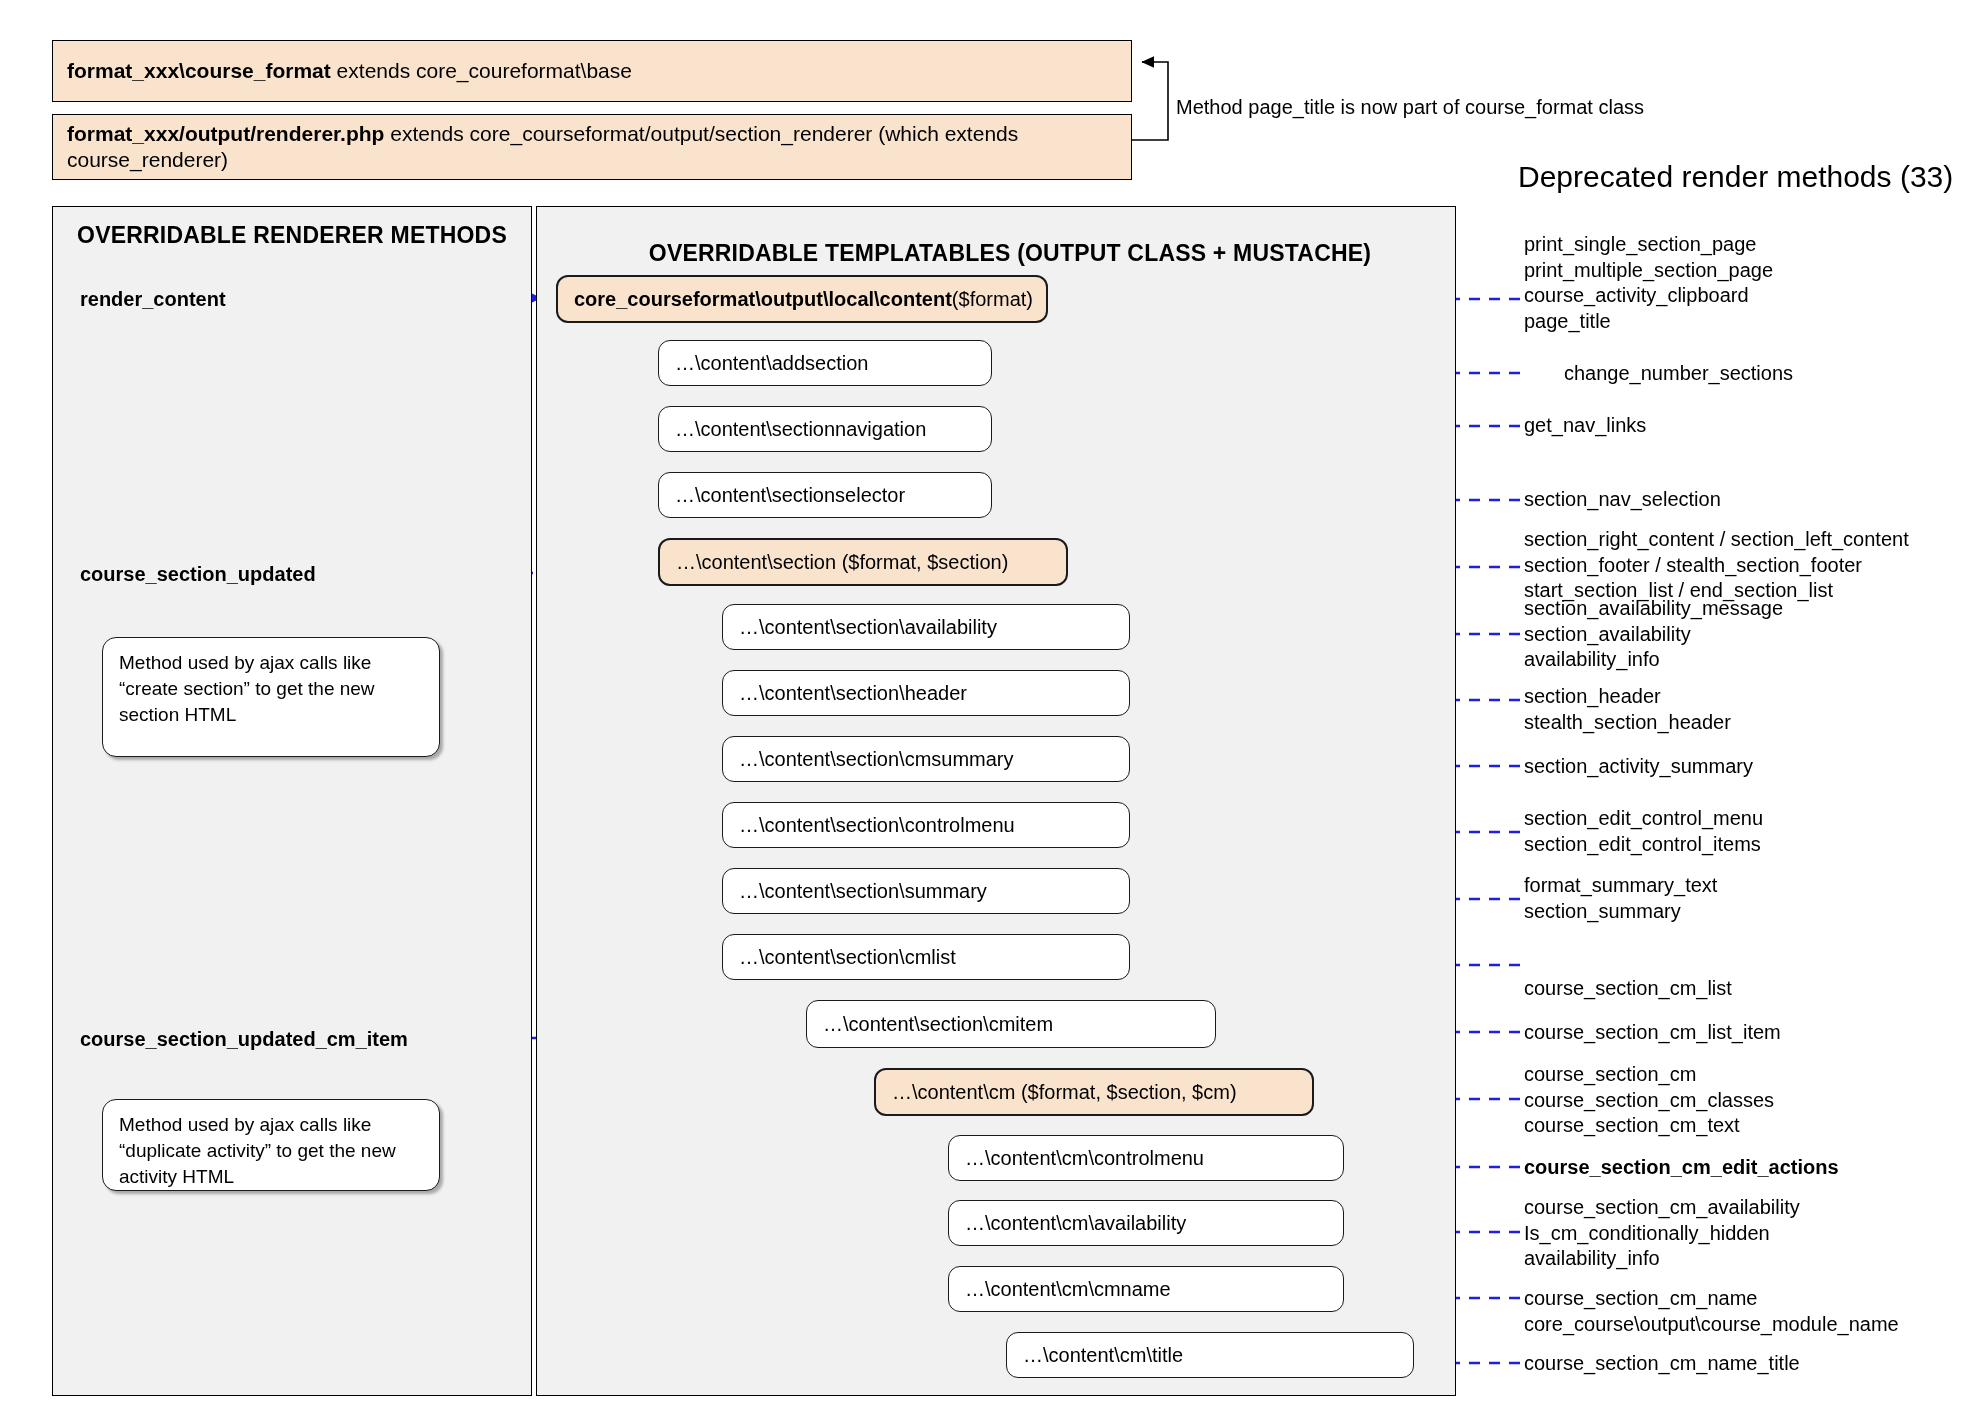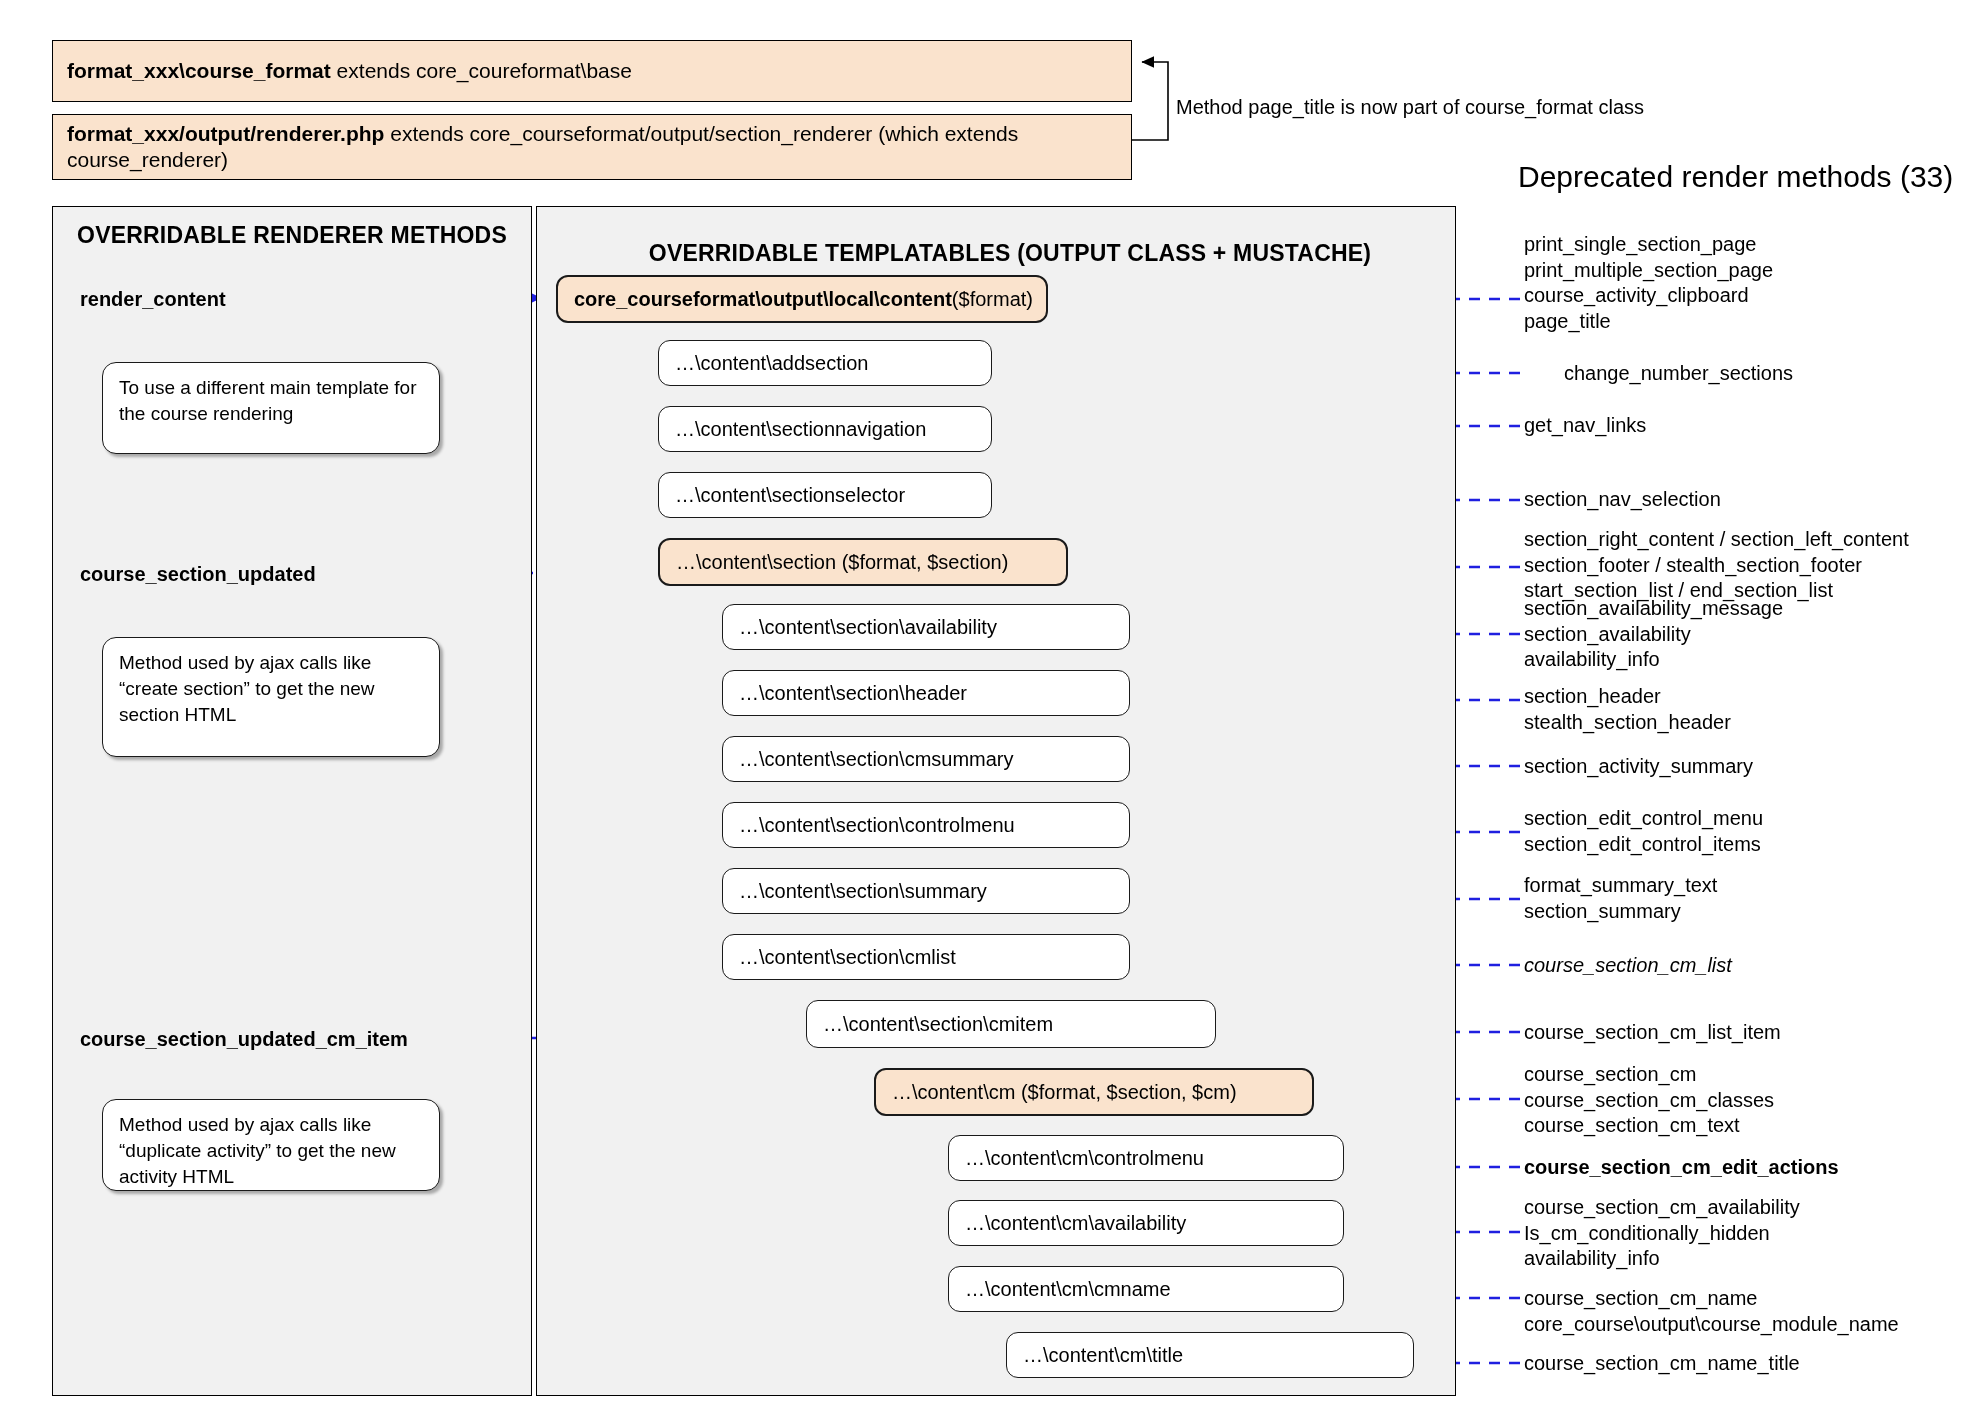--- a/index.html
+++ b/index.html
@@ -119,21 +119,20 @@
   <div class="abs panel" style="left:52px;top:206px;width:480px;height:1190px;"></div>
   <div class="abs panel-title" style="left:52px;top:222px;width:480px;">OVERRIDABLE RENDERER METHODS</div>
 
   <div class="abs panel" style="left:536px;top:206px;width:920px;height:1190px;"></div>
   <div class="abs panel-title" style="left:536px;top:240px;width:948px;">OVERRIDABLE TEMPLATABLES (OUTPUT CLASS + MUSTACHE)</div>
 
   <div class="abs rmethod" style="left:80px;top:288px;">render_content</div>
   <div class="abs rmethod" style="left:80px;top:563px;">course_section_updated</div>
   <div class="abs rmethod" style="left:80px;top:1028px;">course_section_updated_cm_item</div>
 
-  <div class="abs callout" style="left:102px;top:362px;width:338px;height:92px;">To use a different main template for the course rendering</div>
   <div class="abs callout" style="left:102px;top:637px;width:338px;height:120px;">Method used by ajax calls like “create section” to get the new section HTML</div>
   <div class="abs callout" style="left:102px;top:1099px;width:338px;height:92px;">Method used by ajax calls like “duplicate activity” to get the new activity HTML</div>
 
   <div class="abs tbox accent" style="left:556px;top:275px;width:492px;height:48px;">
     <span>core_courseformat\output\local\content</span>
       <span class="light"> ($format)</span>
   </div>
 
   <div class="abs tbox" style="left:658px;top:340px;width:334px;height:46px;">
     <span>…\content\addsection</span>
@@ -242,21 +241,21 @@
   <div class="abs dep" style="left:1524px;top:806px;">
     <div>section_edit_control_menu</div>
     <div>section_edit_control_items</div>
   </div>
 
   <div class="abs dep" style="left:1524px;top:873px;">
     <div>format_summary_text</div>
     <div>section_summary</div>
   </div>
 
-  <div class="abs dep" style="left:1524px;top:953px;font-style:italic;">
+  <div class="abs dep" style="left:1524px;top:976px;">
     <div>course_section_cm_list</div>
   </div>
 
   <div class="abs dep" style="left:1524px;top:1020px;">
     <div>course_section_cm_list_item</div>
   </div>
 
   <div class="abs dep" style="left:1524px;top:1062px;">
     <div>course_section_cm</div>
     <div>course_section_cm_classes</div>

